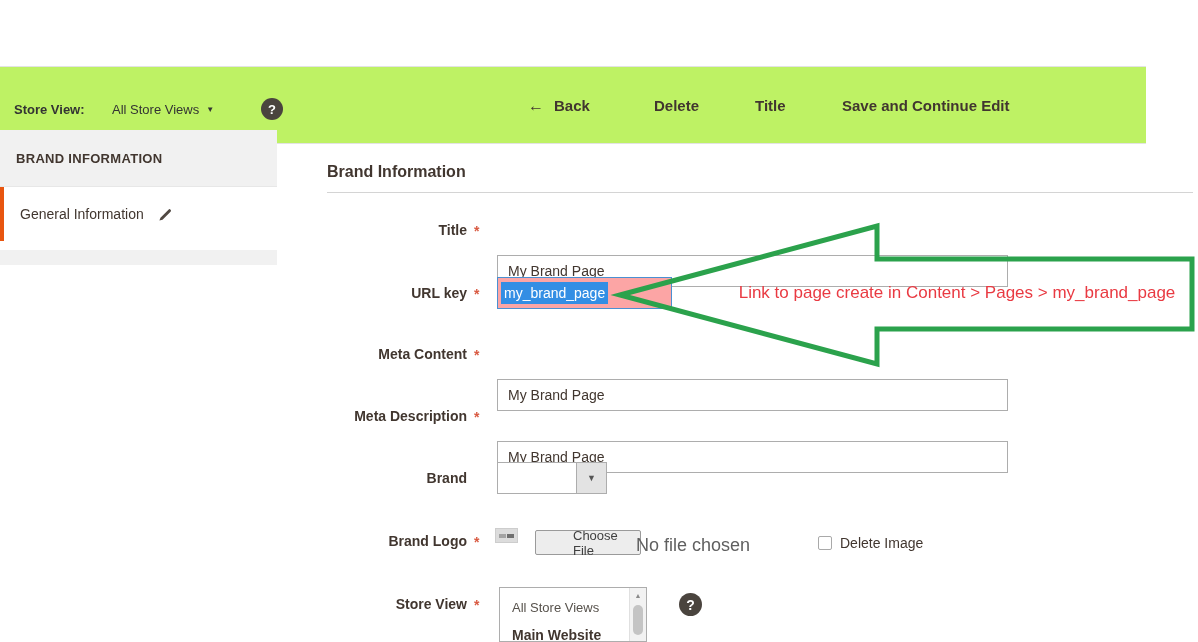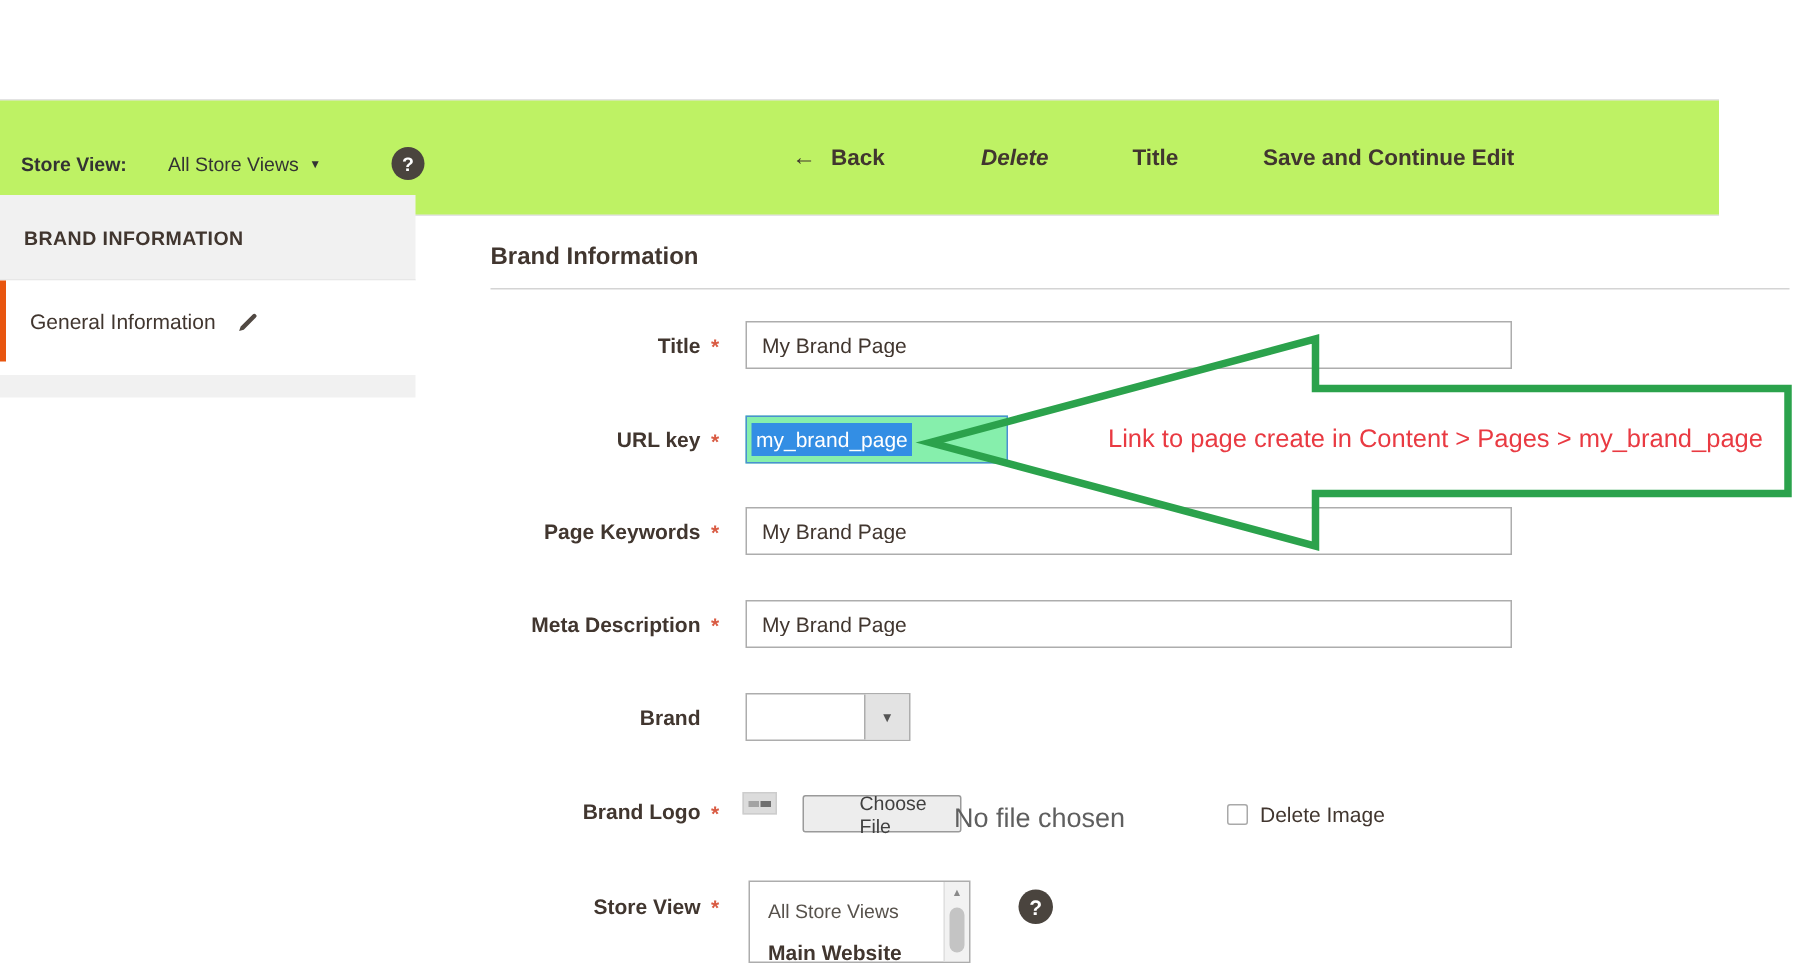--- a/index.html
+++ b/index.html
@@ -16,21 +16,21 @@
     background:#bef264;border-top:1px solid #e3e3e3;border-bottom:1px solid #e3e3e3;margin-top:44px;}
   .store-view-label{position:absolute;left:14px;top:35px;font-size:13px;font-weight:700;color:#333;}
   .store-view-switch{position:absolute;left:112px;top:35px;font-size:13px;color:#333;cursor:pointer;}
   .store-view-switch .caret{font-size:8px;margin-left:7px;color:#333;vertical-align:2px;}
   .help-circle{position:absolute;width:22px;height:22px;border-radius:50%;background:#4a443e;
     color:#fff;font-size:13px;font-weight:700;display:flex;align-items:center;justify-content:center;cursor:pointer;}
   .help-1{left:261px;top:31px;}
   .header-btn{position:absolute;top:30px;font-size:15px;font-weight:600;color:#41362f;cursor:pointer;white-space:nowrap;}
   .btn-back{left:528px;}
   .btn-back .arrow{font-weight:400;margin-right:10px;font-size:16px;}
-  .btn-delete{left:654px;font-style:italic;}
+  .btn-delete{left:654px;}
   .btn-reset{left:755px;}
   .btn-save-continue{left:842px;}
   .btn-save-brand{position:absolute;left:1058px;top:19px;width:126px;height:43px;
     background:var(--accent);color:#fff;font-size:15px;font-weight:600;border:1px solid #cb4a02;
     border-radius:2px;display:flex;align-items:center;justify-content:center;cursor:pointer;}
 
   
   .side-top{position:absolute;left:0;top:130px;width:277px;height:57px;background:#f1f1f1;
     border-bottom:1px solid #e7e7e7;display:flex;align-items:center;padding-left:16px;
     font-size:13px;font-weight:700;letter-spacing:.3px;color:#41362f;}
@@ -42,24 +42,24 @@
 
   
   .main-heading{position:absolute;left:327px;top:163px;font-size:16px;font-weight:600;color:#41362f;}
   .heading-divider{position:absolute;left:327px;top:192px;width:866px;height:1px;background:#d4d4d4;}
 
   .form-label{position:absolute;left:327px;width:140px;text-align:right;
     font-size:14px;font-weight:700;color:#41362f;white-space:nowrap;}
   .req{position:absolute;left:474px;font-size:14px;font-weight:600;color:var(--required-red);}
 
   .textbox{position:absolute;height:32px;border:1px solid #adadad;background:#fff;
-    font-size:14px;color:#41362f;padding:0 10px;font-family:inherit;}
+    font-size:14px;color:#41362f;padding:0 10px;font-family:inherit;margin-top:41px;}
   input.textbox{outline:none;}
   .url-key-box{position:absolute;left:497px;top:277px;width:175px;height:32px;
-    border:1px solid #4a90d2;background:#86efac;display:flex;align-items:center;padding:0 3px;cursor:text;}
+    border:1px solid #4a90d2;background:#fca5a5;display:flex;align-items:center;padding:0 3px;cursor:text;}
   .url-key-box .selected{background:var(--selection);color:#fff;font-size:14px;padding:3px 3px;}
 
   .brand-select{position:absolute;left:497px;top:462px;width:110px;height:32px;
     border:1px solid #adadad;background:#fff;cursor:pointer;}
   .brand-select .sel-value{position:absolute;left:8px;top:7px;font-size:14px;}
   .brand-select .caret-box{position:absolute;right:0;top:0;width:30px;height:30px;background:#e3e3e3;
     border-left:1px solid #adadad;display:flex;align-items:center;justify-content:center;
     font-size:9px;color:#555;}
 
   .logo-thumb{position:absolute;left:495px;top:528px;width:23px;height:15px;background:#dcdcdc;border:1px solid #cdcdcd;}
@@ -123,21 +123,21 @@
 <div class="form-label" style="top:222px">Title</div>
 <span class="req" style="top:223px">*</span>
 <input class="textbox abs" style="left: 497px; top: 214px; width: 511px;" value="My Brand Page">
 
 <div class="form-label" style="top:285px">URL key</div>
 <span class="req" style="top:286px">*</span>
 <div class="url-key-box">
   <span class="selected">my_brand_page</span>
 </div>
 
-<div class="form-label" style="top:346px">Page Keywords</div>
+<div class="form-label" style="top:346px">Meta Content</div>
 <span class="req" style="top:347px">*</span>
 <input class="textbox abs" style="left: 497px; top: 338px; width: 511px;" value="My Brand Page">
 
 <div class="form-label" style="top:408px">Meta Description</div>
 <span class="req" style="top:409px">*</span>
 <input class="textbox abs" style="left: 497px; top: 400px; width: 511px;" value="My Brand Page">
 
 <div class="form-label" style="top:470px">Brand</div>
 <div class="brand-select">
   <span class="sel-value"></span>

